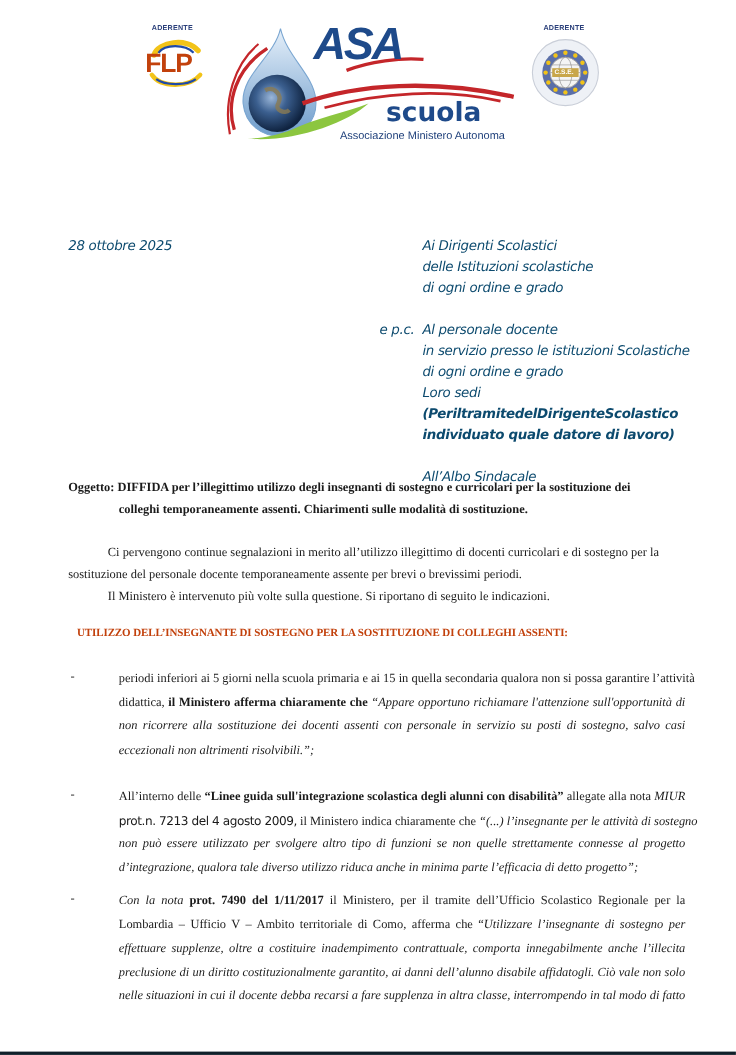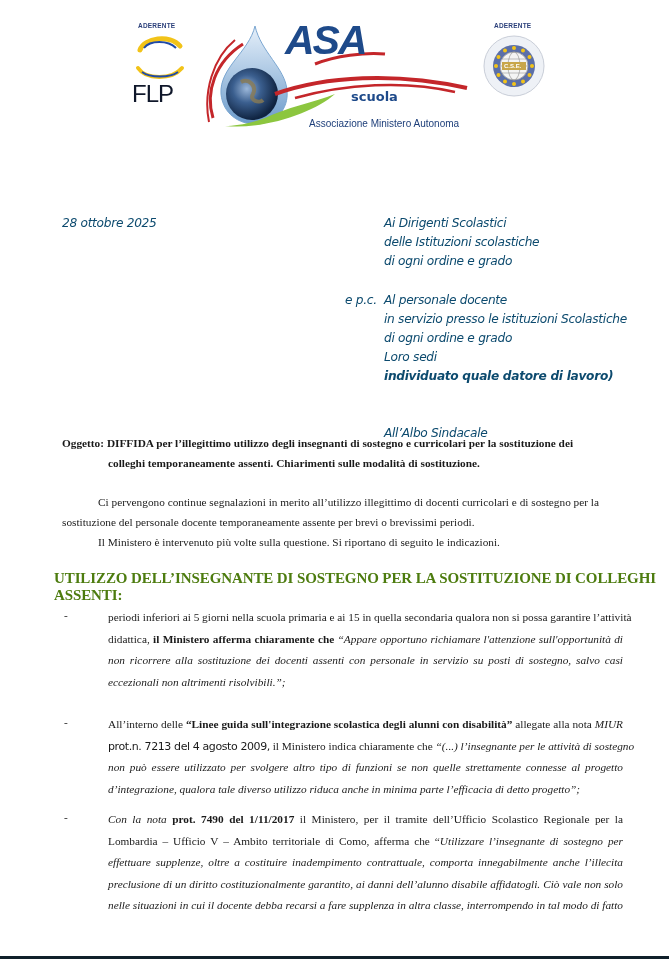--- a/index.html
+++ b/index.html
@@ -3,42 +3,42 @@
   <meta charset="utf-8">
   <style>
     html, body { margin: 0; padding: 0; }
     body {
       width: 669px; height: 959px; background: #ffffff; position: relative; overflow: hidden;
       font-family: "Liberation Serif", serif; color: #1a1a1a;
     }
     .abs { position: absolute; }
     
     .aderente { font-family: "Liberation Sans", sans-serif; font-weight: bold; font-size: 6.5px; color: #2a3f7a; letter-spacing: 0.2px; }
-    .flp-text { font-family: "Liberation Sans", sans-serif; font-weight: 400; font-size: 24px; color: #0f172a; letter-spacing: -1px; margin-top: 36px; }
+    .flp-text { font-family: "Liberation Sans", sans-serif; font-weight: 700; font-size: 24px; color: #c2410c; letter-spacing: -1px; }
     .asa-text { font-family: "Liberation Sans", sans-serif; font-weight: bold; font-style: italic; font-size: 41px; color: #1e4a8a; letter-spacing: -2px; line-height: 1; }
-    .scuola-text { font-family: "DejaVu Sans", sans-serif; font-weight: bold; font-size: 13px; color: #1e4a8a; line-height: 1; }
+    .scuola-text { font-family: "DejaVu Sans", sans-serif; font-weight: bold; font-size: 24px; color: #1e4a8a; line-height: 1; }
     .assoc-text { font-family: "Liberation Sans", sans-serif; font-size: 10px; color: #1e3f7a; line-height: 1; }
 
     
     .sans-it { font-family: "DejaVu Sans", sans-serif; font-style: italic; font-size: 12.2px; color: #0c4a6e; line-height: 19px; letter-spacing: -0.3px; margin-top: 48px; }
     .sans-bi { font-weight: bold; }
     .date { left: 62px; top: 166px; }
     .addr1 { left: 384px; top: 166px; }
     .epc-label { left: 345px; top: 243px; }
     .addr2 { left: 384px; top: 243px; width: 230px; }
     .addr2 .line { white-space: nowrap; }
     .justify-line { display: flex; justify-content: space-between; width: 226px; }
     .albo { left: 384px; top: 376px; }
 
     .serif { font-family: "Liberation Serif", serif; font-size: 11.3px; color: #1a1a1a; }
     .oggetto { left: 62px; top: 433px; width: 560px; line-height: 20px; font-weight: bold; }
     .oggetto .ind { padding-left: 46px; display: block; }
     .para { left: 62px; top: 492px; width: 560px; line-height: 20px; }
     .para .ind { display: inline-block; width: 36px; }
-    .red-heading { left: 54px; top: 570px; font-family: "Liberation Serif", serif; font-weight: bold; font-size: 15px; color: #4d7c0f; letter-spacing: -0.1px; }
+    .red-heading { left: 70px; top: 570px; font-family: "Liberation Serif", serif; font-weight: bold; font-size: 10px; color: #c2410c; letter-spacing: -0.1px; }
 
     .bullet-dash { left: 64px; font-size: 11.3px; }
     .bullet-body { left: 108px; width: 515px; line-height: 21.5px; text-align: justify; font-size: 11.3px; }
     .bullet-body .line { display: block; text-align: justify; text-align-last: justify; height: 21.5px; white-space: nowrap; overflow: visible; }
     .bullet-body .line.last { text-align-last: left; }
     .b { font-weight: bold; }
     .i { font-style: italic; }
     .sansn { font-family: "DejaVu Sans", sans-serif; font-size: 11px; letter-spacing: -0.4px; }
 
     .bottom-rule { left: 0; top: 956px; width: 669px; height: 3px; background: #10202a; }
@@ -130,20 +130,28 @@
   <div>di ogni ordine e grado</div>
 </div>
 
 <div class="abs sans-it epc-label">e p.c.</div>
 
 <div class="abs sans-it addr2">
   <div class="line">Al personale docente</div>
   <div class="line">in servizio presso le istituzioni Scolastiche</div>
   <div class="line">di ogni ordine e grado</div>
   <div class="line">Loro sedi</div>
+  <div class="justify-line sans-bi">
+    <span>(Per</span>
+    <span>il</span>
+    <span>tramite</span>
+    <span>del</span>
+    <span>Dirigente</span>
+    <span>Scolastico</span>
+  </div>
   <div class="line sans-bi">individuato quale datore di lavoro)</div>
 </div>
 
 <div class="abs sans-it albo">All’Albo Sindacale</div>
 
 <div class="abs serif oggetto">
   <span>Oggetto:</span>
   <span>DIFFIDA per l’illegittimo utilizzo degli insegnanti di sostegno e curricolari per la sostituzione dei</span>
   <span class="ind">colleghi temporaneamente assenti. Chiarimenti sulle modalità di sostituzione.</span>
 </div>

